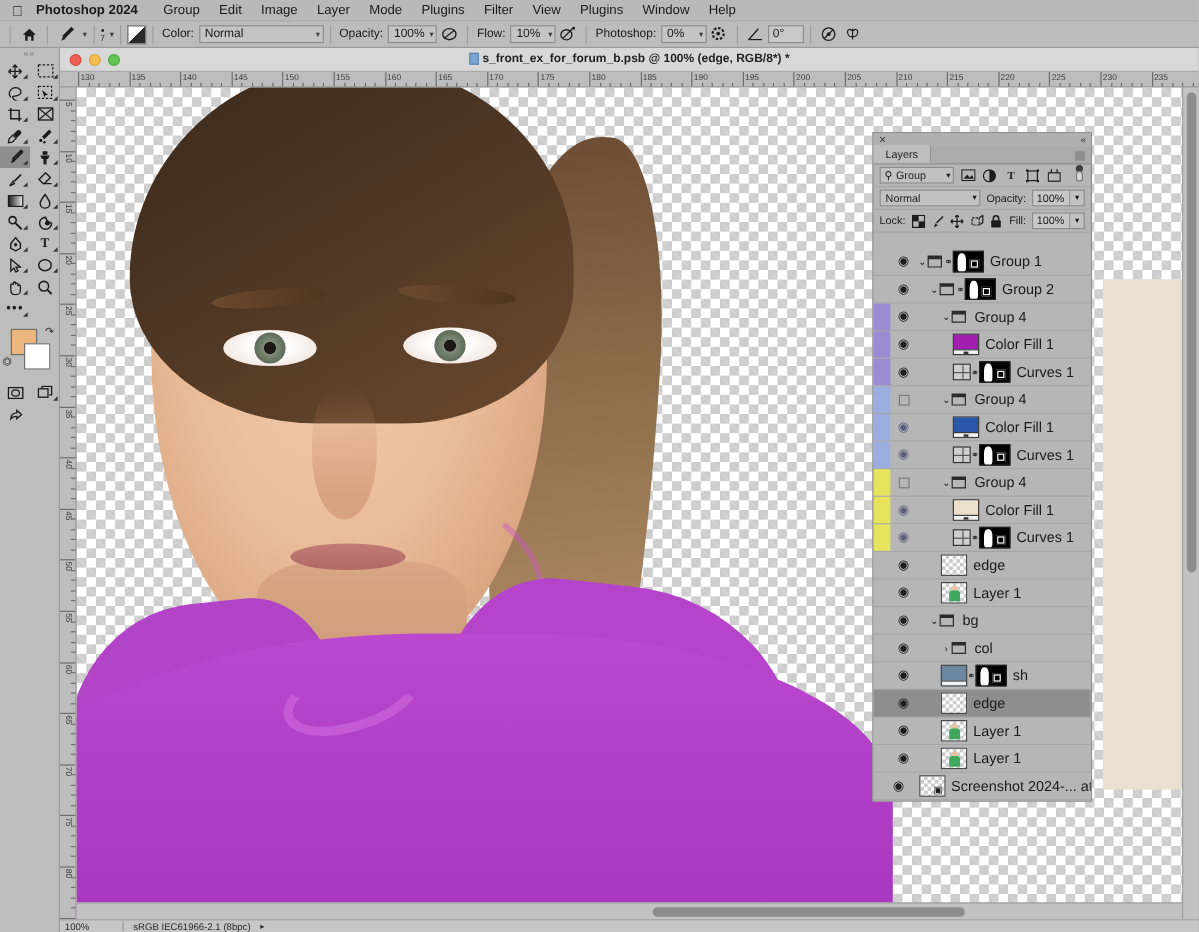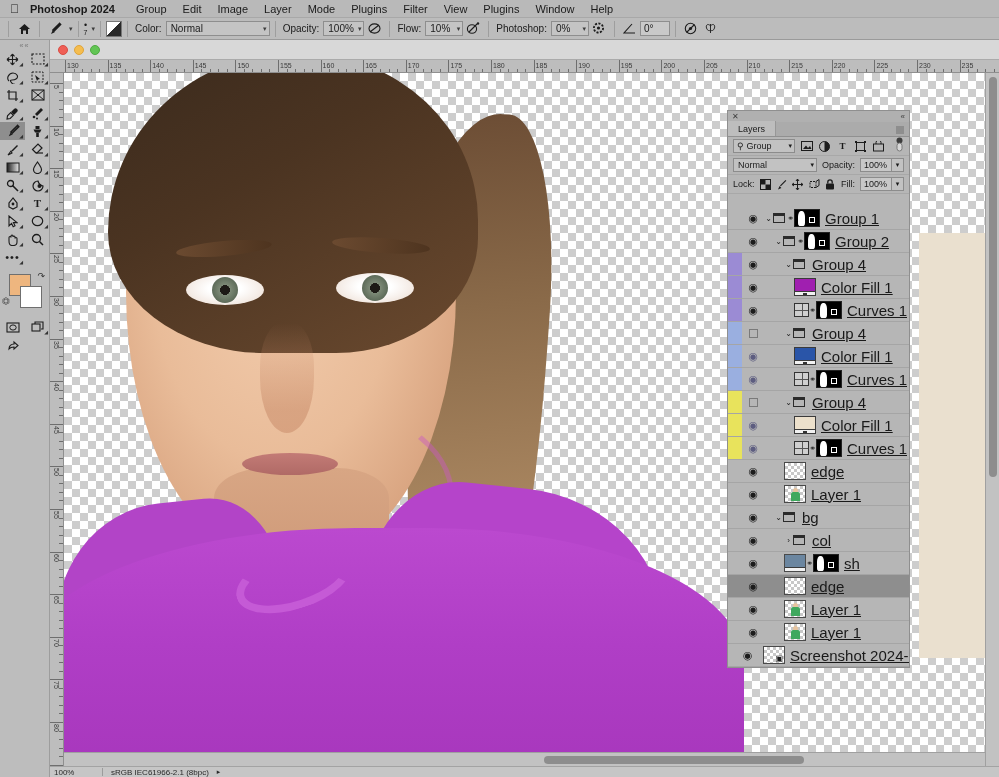--- a/index.html
+++ b/index.html
@@ -262,21 +262,21 @@
   .maskthumb { width:26px; height:18px; border:1px solid #222; background:#000; position:relative; flex:0 0 auto; }
   .maskthumb .wshape { position:absolute; left:3px; top:1px; width:7px; height:15px;
                        background:#fff; border-radius:40% 40% 20% 20%; }
   .maskthumb .box { position:absolute; right:3px; bottom:2px; width:8px; height:8px;
                     background:#fff; border:1px solid #000; }
   .maskthumb .boxin { position:absolute; right:5px; bottom:4px; width:4px; height:4px; background:#000; }
   .linkic { font-size:8px; color:#222; width:7px; text-align:center; }
   .curvesic { width:15px; height:14px; border:1px solid #333; background:#cfcfcf; position:relative; flex:0 0 auto; }
   .curvesic::before { content:""; position:absolute; left:0; top:50%; width:100%; height:1px; background:#555; }
   .curvesic::after { content:""; position:absolute; left:50%; top:0; width:1px; height:100%; background:#555; }
-  .lname { font-size:15px; margin-left:5px; white-space:nowrap; overflow:hidden;text-decoration:underline; }
+  .lname { font-size:12px; margin-left:5px; white-space:nowrap; overflow:hidden; }
   .pthumb { width:22px; height:18px; border:1px solid #4a4a4a; position:relative; overflow:hidden;
             background-image:
               linear-gradient(45deg,#c8c8c8 25%,transparent 25%,transparent 75%,#c8c8c8 75%),
               linear-gradient(45deg,#c8c8c8 25%,transparent 25%,transparent 75%,#c8c8c8 75%);
             background-size:6px 6px; background-position:0 0,3px 3px; background-color:#fff; flex:0 0 auto; }
   .pthumb .head { position:absolute; left:8px; top:2px; width:5px; height:5px; border-radius:50%; background:#e6c49f; }
   .pthumb .body { position:absolute; left:6px; top:6px; width:9px; height:9px; background:#3fa85e; border-radius:2px 2px 0 0; }
   .shthumb { width:22px; height:18px; border:1px solid #4a4a4a; background:#6b86a0; position:relative; flex:0 0 auto; }
   .shthumb .foot { position:absolute; left:0; bottom:0; right:0; height:4px; background:#f2f2f2; border-top:1px solid #3b3b3b; }
 </style>
@@ -590,20 +590,23 @@
     </div>
   </div>
 
   <div class="docwin">
 
     <div class="titlebar">
       <div class="traffic">
         <div class="dot red"></div>
         <div class="dot yel"></div>
         <div class="dot grn"></div>
+      </div>
+      <div class="doctitle">
+        <span class="fileicon"></span><span>s_front_ex_for_forum_b.psb @ 100% (edge, RGB/8*) *</span>
       </div>
     </div>
 
     <div class="ruler-h" id="rulerH">
         <div class="rtick" style="left: 15px; top: 0px; width: 1px; height: 12px;"></div>
         <div class="rlab" style="left: 17px; top: 2px;">130</div>
         <div class="rtick" style="left: 23.52px; top: 9px; width: 1px; height: 4px;"></div>
         <div class="rtick" style="left: 32.04px; top: 9px; width: 1px; height: 4px;"></div>
         <div class="rtick" style="left: 40.56px; top: 9px; width: 1px; height: 4px;"></div>
         <div class="rtick" style="left: 49.08px; top: 9px; width: 1px; height: 4px;"></div>

